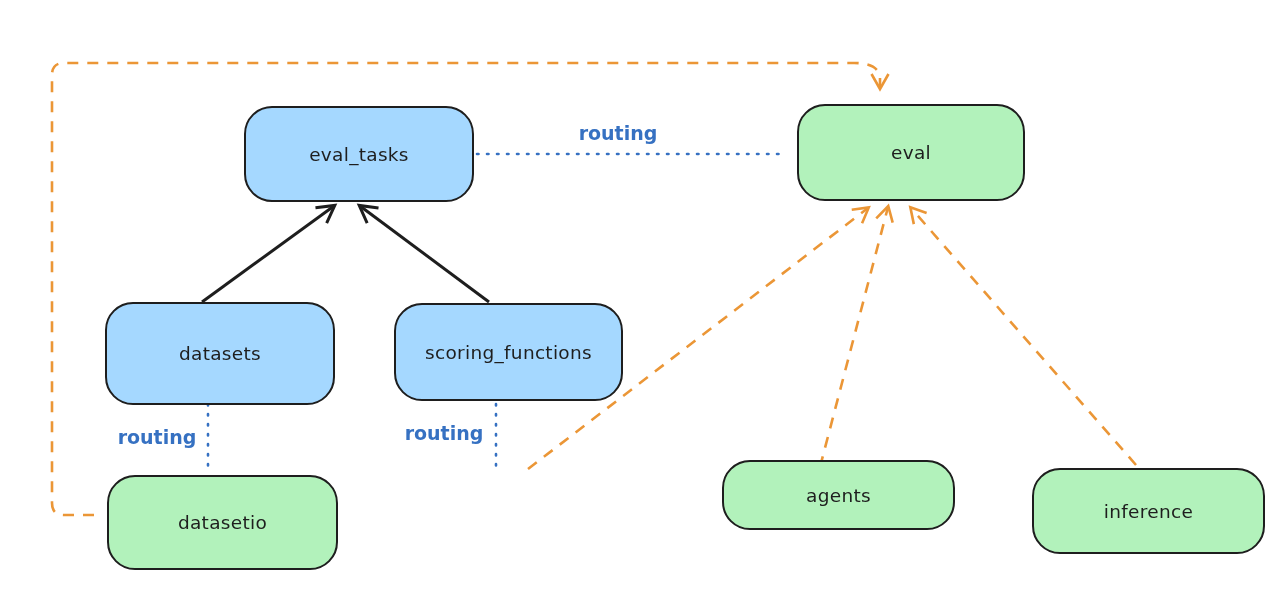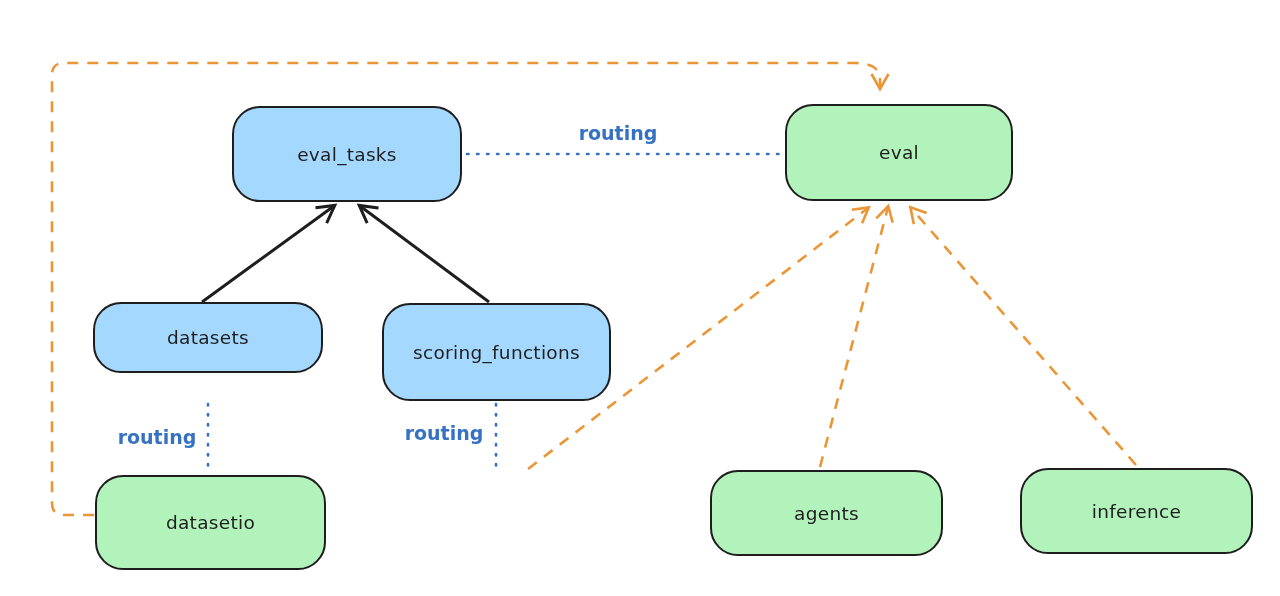--- a/index.html
+++ b/index.html
@@ -29,20 +29,21 @@
 
   
   .node{
     position:absolute;
     box-sizing:border-box;
     border:2.6px solid var(--stroke-dark,#1e1e1e);
     border-radius:28px;
     display:flex;align-items:center;justify-content:center;
     font-size:18.5px;color:var(--stroke-dark,#1e1e1e);
     letter-spacing:0.3px;
+    margin-left:12px;
   }
   .node-blue{background:var(--node-blue,#a5d8ff);}
   .node-green{background:var(--node-green,#b2f2bb);}
 </style>
 </head>
 <body>
 
 <div class="canvas">
 
   <svg class="edges" viewBox="0 0 1280 596">
@@ -73,34 +74,34 @@
   </svg>
 
   <div class="node node-blue" style="left:232px;top:106px;width:230px;height:96px">
     <span>eval_tasks</span>
   </div>
 
   <div class="node node-green" style="left:785px;top:104px;width:228px;height:97px">
     <span>eval</span>
   </div>
 
-  <div class="node node-blue" style="left:93px;top:302px;width:230px;height:71px">
+  <div class="node node-blue" style="left:93px;top:302px;width:230px;height:103px">
     <span>datasets</span>
   </div>
 
   <div class="node node-blue" style="left:382px;top:303px;width:229px;height:98px">
     <span>scoring_functions</span>
   </div>
 
   <div class="node node-green" style="left:95px;top:475px;width:231px;height:95px">
     <span>datasetio</span>
   </div>
 
 
-  <div class="node node-green" style="left:710px;top:470px;width:233px;height:86px">
+  <div class="node node-green" style="left:710px;top:460px;width:233px;height:70px">
     <span>agents</span>
   </div>
 
   <div class="node node-green" style="left:1020px;top:468px;width:233px;height:86px">
     <span>inference</span>
   </div>
 
 </div>
 
 </body></html>

